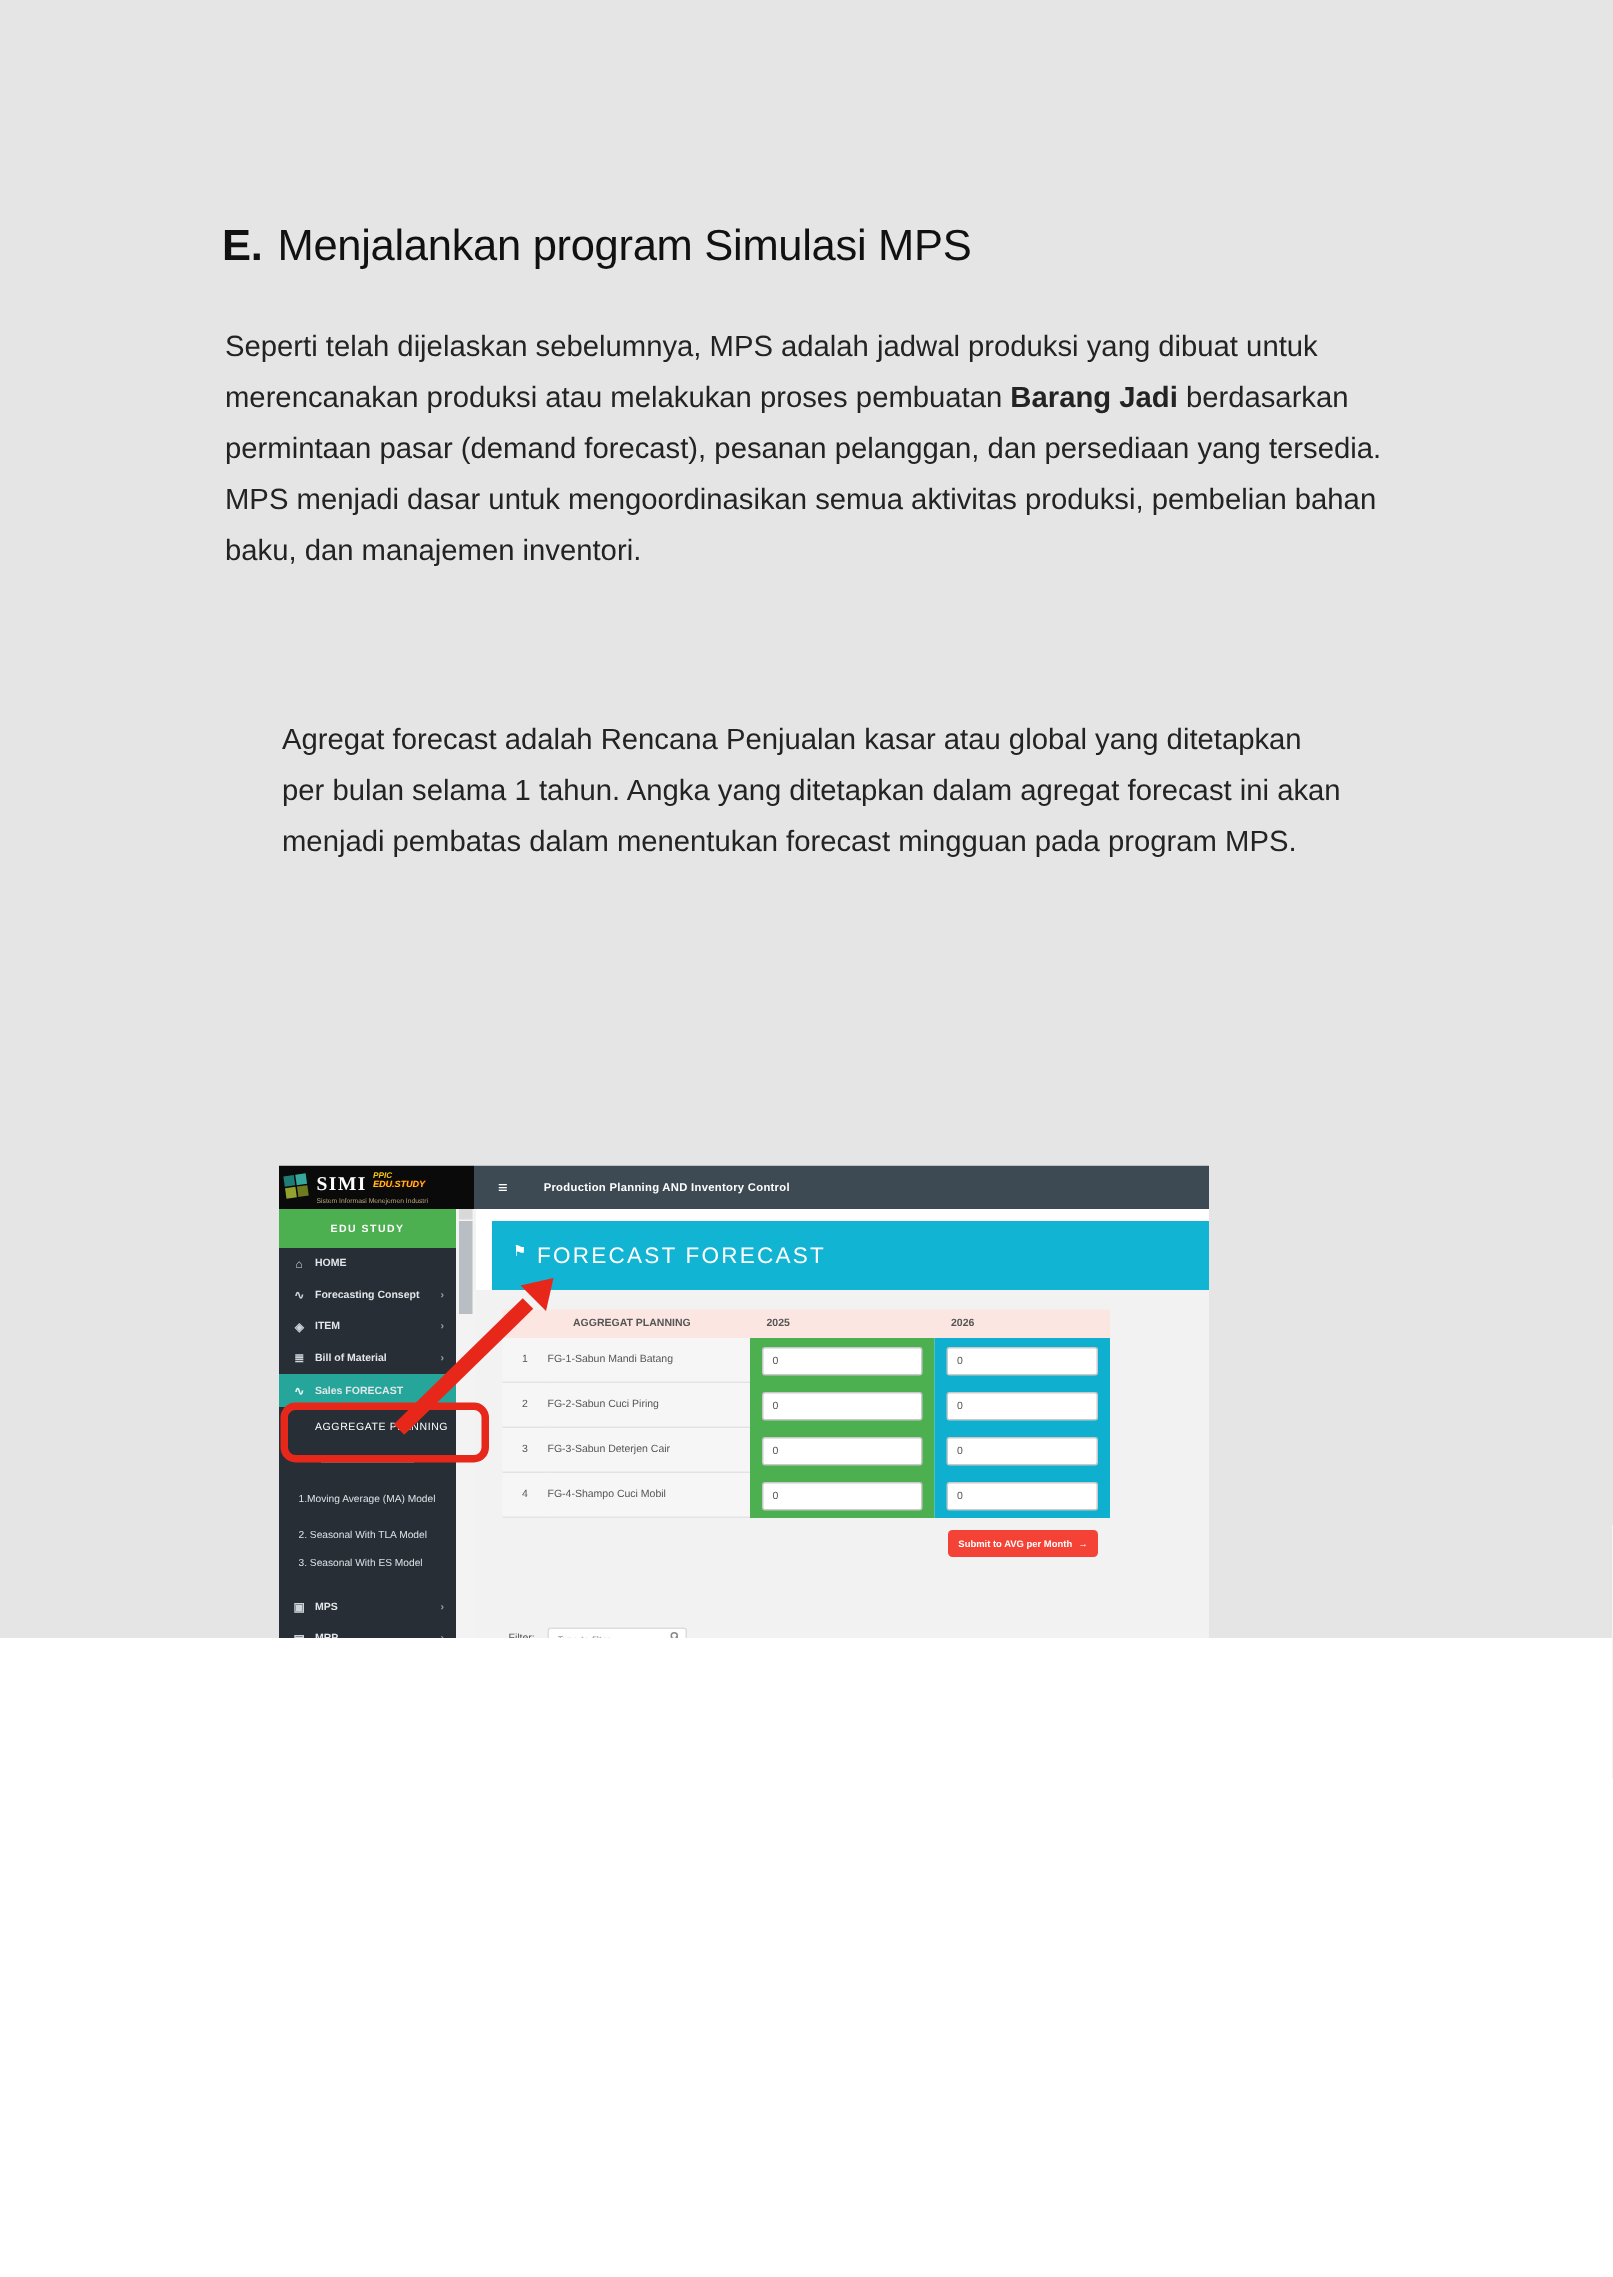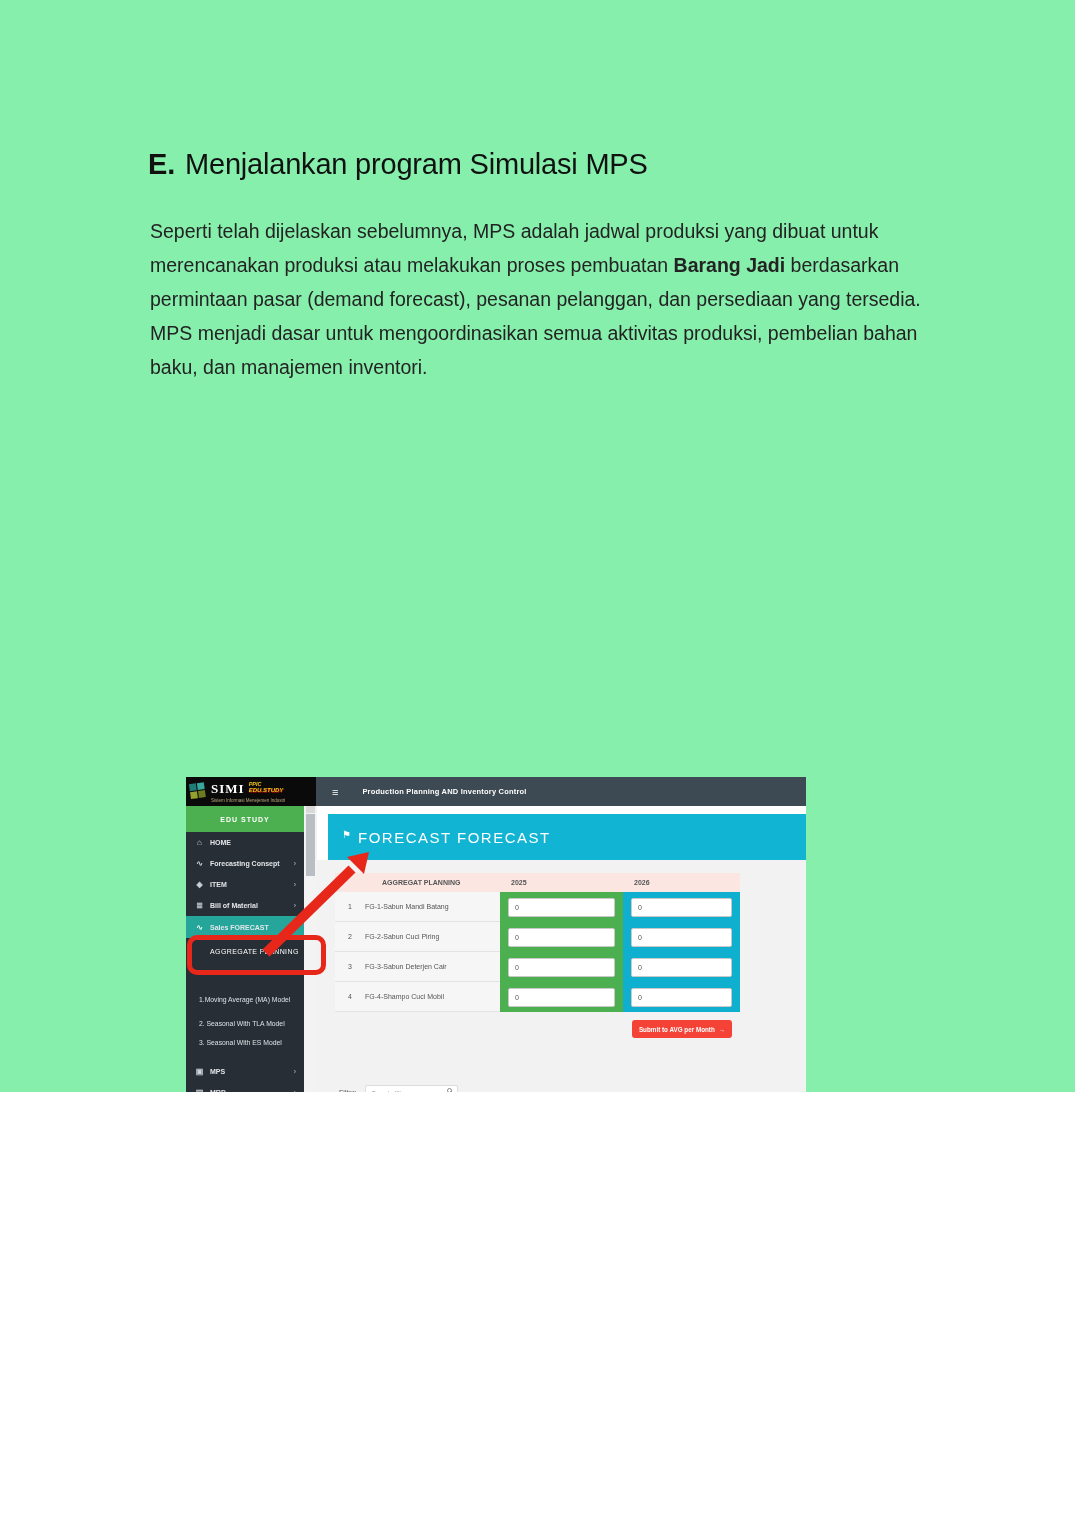--- a/index.html
+++ b/index.html
@@ -1,18 +1,18 @@
 <!DOCTYPE html>
 <html><head>
 <meta charset="utf-8">
 <style>
   * { margin:0; padding:0; box-sizing:border-box; }
   html,body { background:#ffffff; }
   .page {
-    position:relative; width:1075px; height:1092px; background:#86efac;
+    position:relative; width:1075px; height:1092px; background:#e5e5e5;
     font-family:"Liberation Sans", sans-serif; color:#232323; overflow:hidden;
   }
   
   .doc-title { position:absolute; left:148px; top:148px; font-size:29px; color:#111; letter-spacing:-0.2px; }
   .doc-title b { margin-right:10px; }
   .para { font-size:19.5px; line-height:34px; color:#232323; }
   .p1 { position:absolute; left:150px; top:214px; width:800px; }
   .h1-blue { position:absolute; left:148px; top:424px; font-size:27px; color:#4d7ab8; }
   .h1-blue .num { margin-right:16px; }
   .p2wrap { position:absolute; left:188px; top:476px; }
@@ -136,20 +136,21 @@
 <body>
 
 <div class="page">
 
   <div class="doc-title"><b>E.</b><span>Menjalankan program Simulasi MPS</span></div>
 
   <div class="para p1"><span>Seperti telah dijelaskan sebelumnya, MPS adalah jadwal produksi yang dibuat untuk merencanakan produksi atau melakukan proses pembuatan </span><b>Barang Jadi</b><span> berdasarkan permintaan pasar (demand forecast), pesanan pelanggan, dan persediaan yang tersedia. MPS menjadi dasar untuk mengoordinasikan semua aktivitas produksi, pembelian bahan baku, dan manajemen inventori.</span></div>
 
 
   <div class="p2wrap">
+    <div class="para p2">Agregat forecast adalah Rencana Penjualan kasar atau global yang ditetapkan per bulan selama 1 tahun. Angka yang ditetapkan dalam agregat forecast ini akan menjadi pembatas dalam menentukan forecast mingguan pada program MPS.</div>
   </div>
 
 
   <div class="shot">
 
     <div class="shot-header">
       <div class="logo">
         <div class="logo-squares">
           <div class="sq1"></div>
             <div class="sq2"></div>

